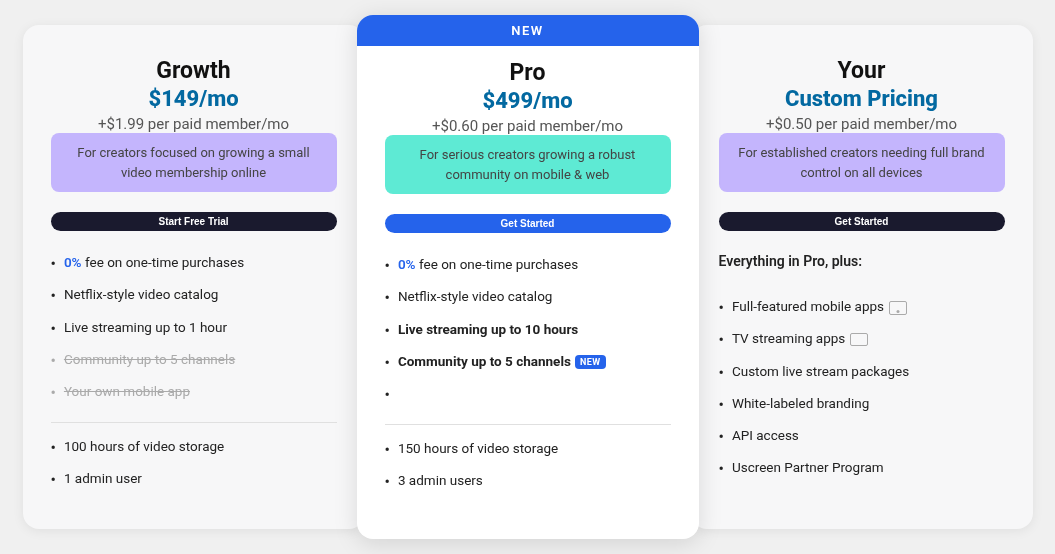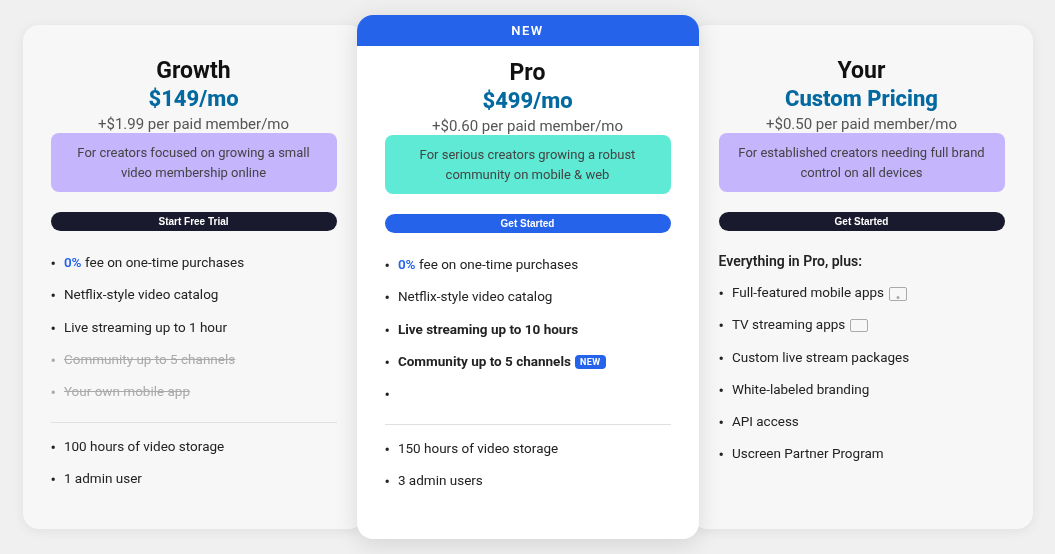--- a/index.html
+++ b/index.html
@@ -162,21 +162,21 @@
     }
     .divider {
       border: none;
       border-top: 1px solid #e0e0e0;
       margin: 8px 0 14px 0;
     }
     .everything-plus {
       font-size: 14px;
       font-weight: 600;
       color: #222;
-      margin-bottom: 14px;
+      margin-bottom: 28px;
     }
     .icon-box {
       display: inline-block;
       width: 18px;
       height: 14px;
       border: 1.5px solid #aaa;
       border-radius: 2px;
       margin-left: 5px;
       vertical-align: middle;
       position: relative;

